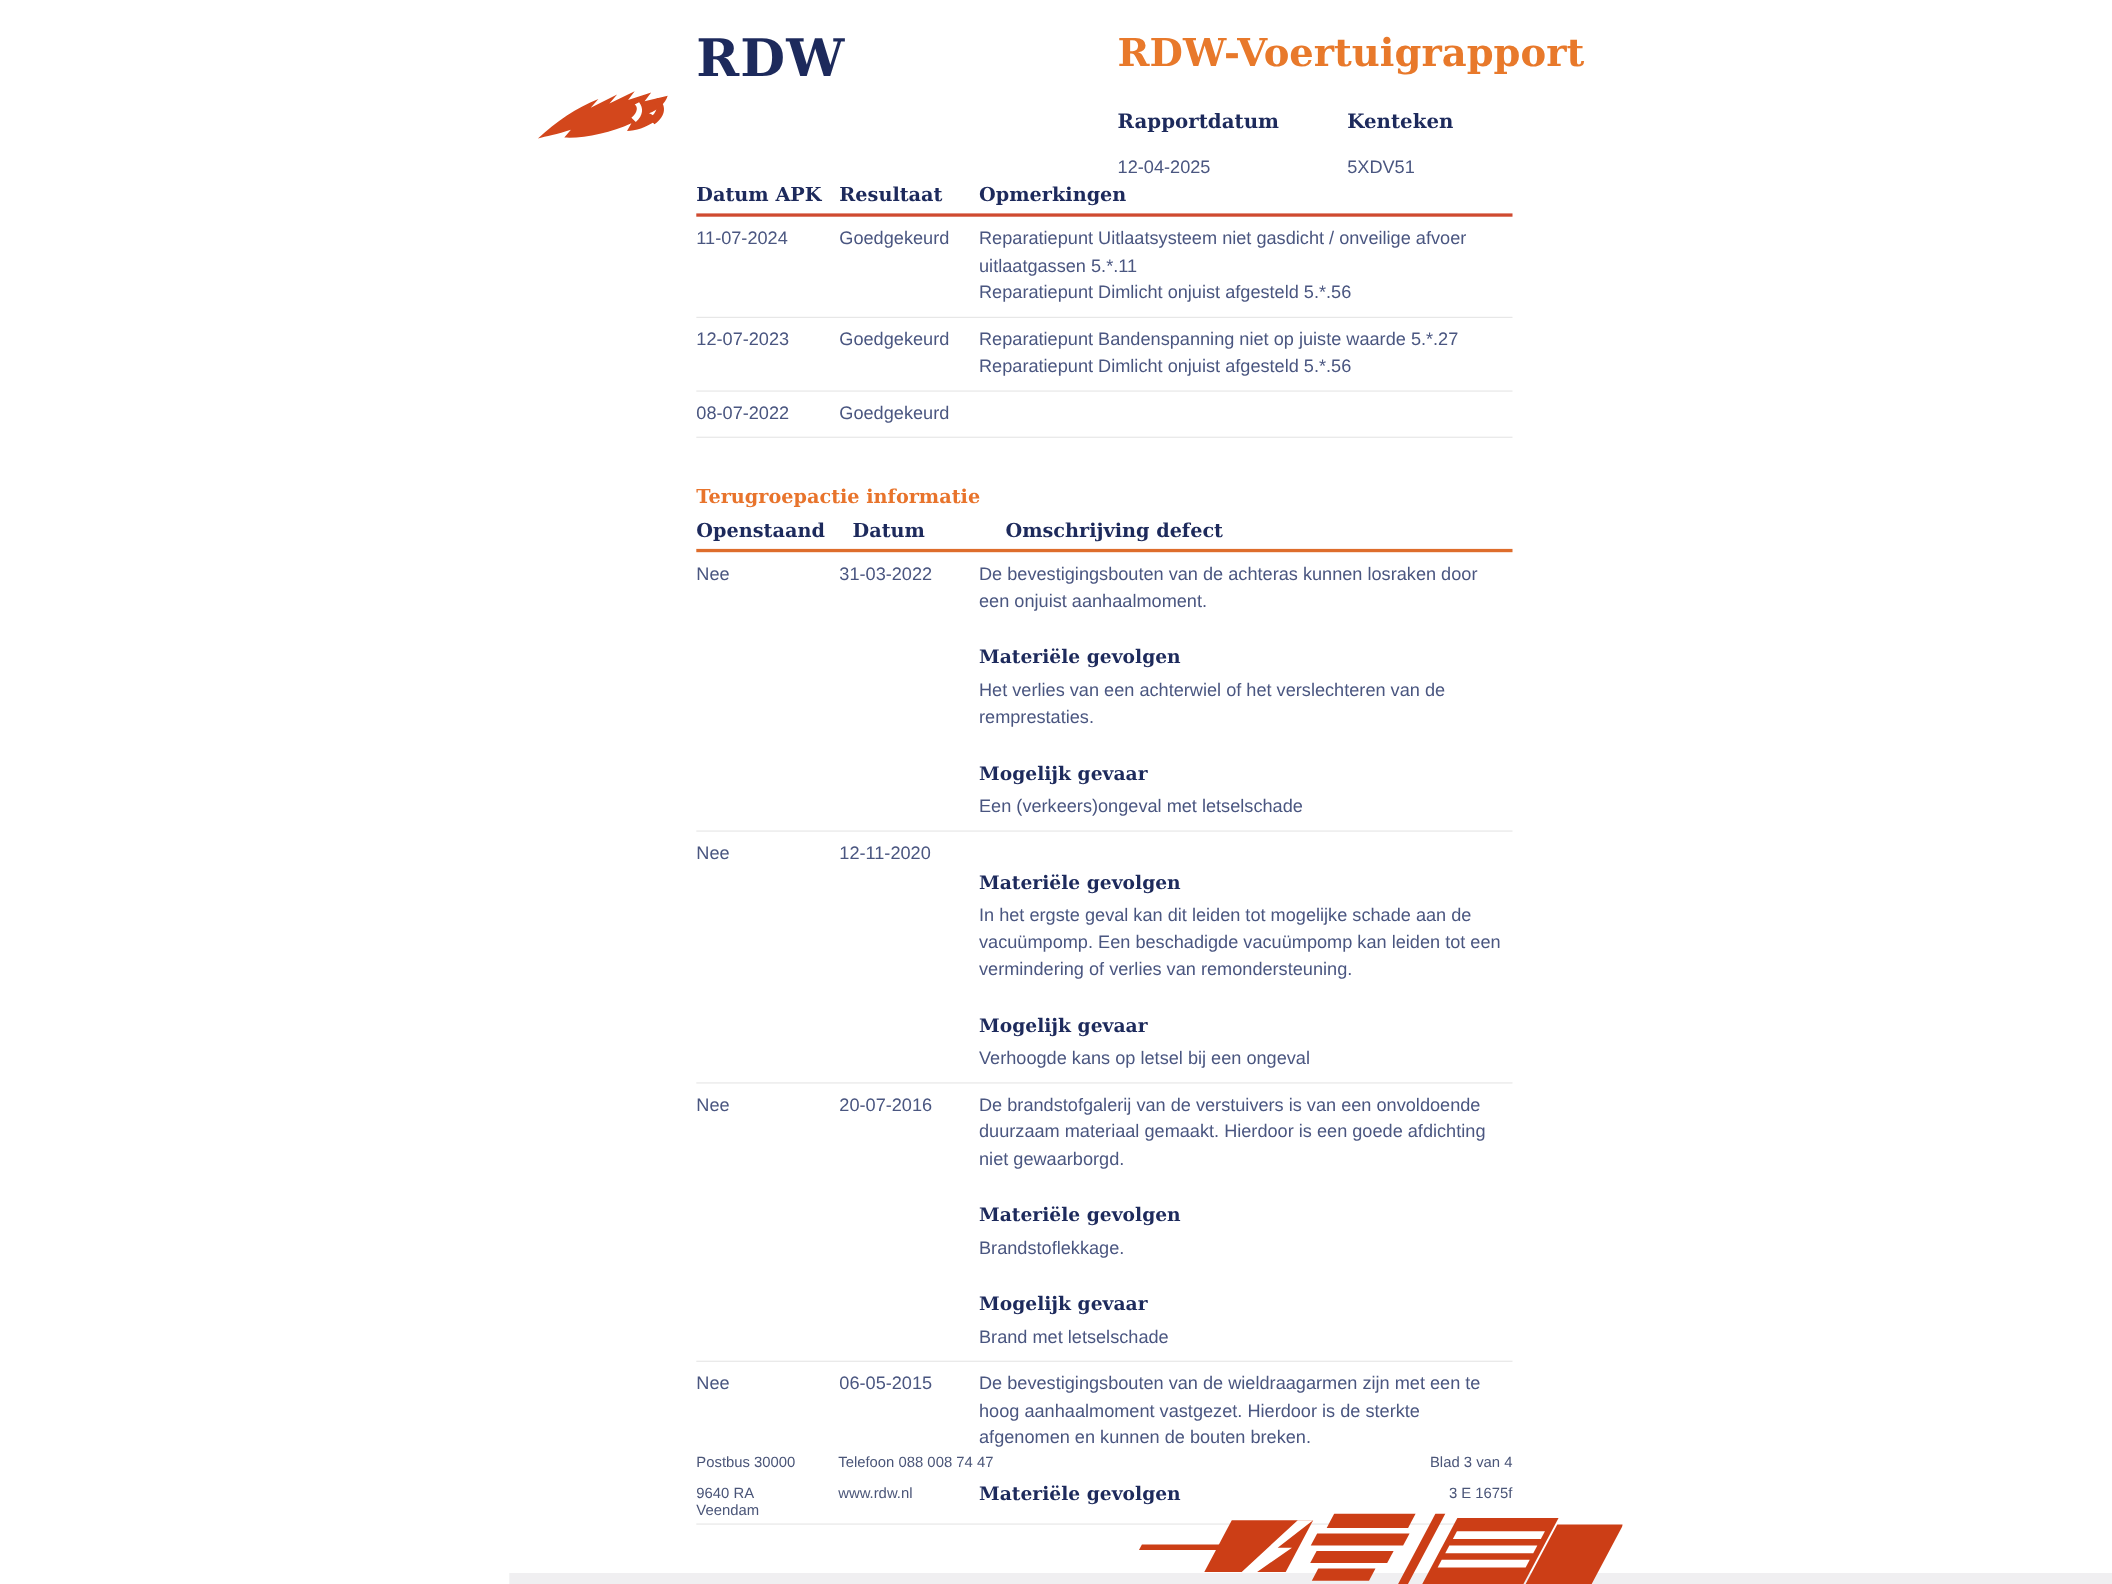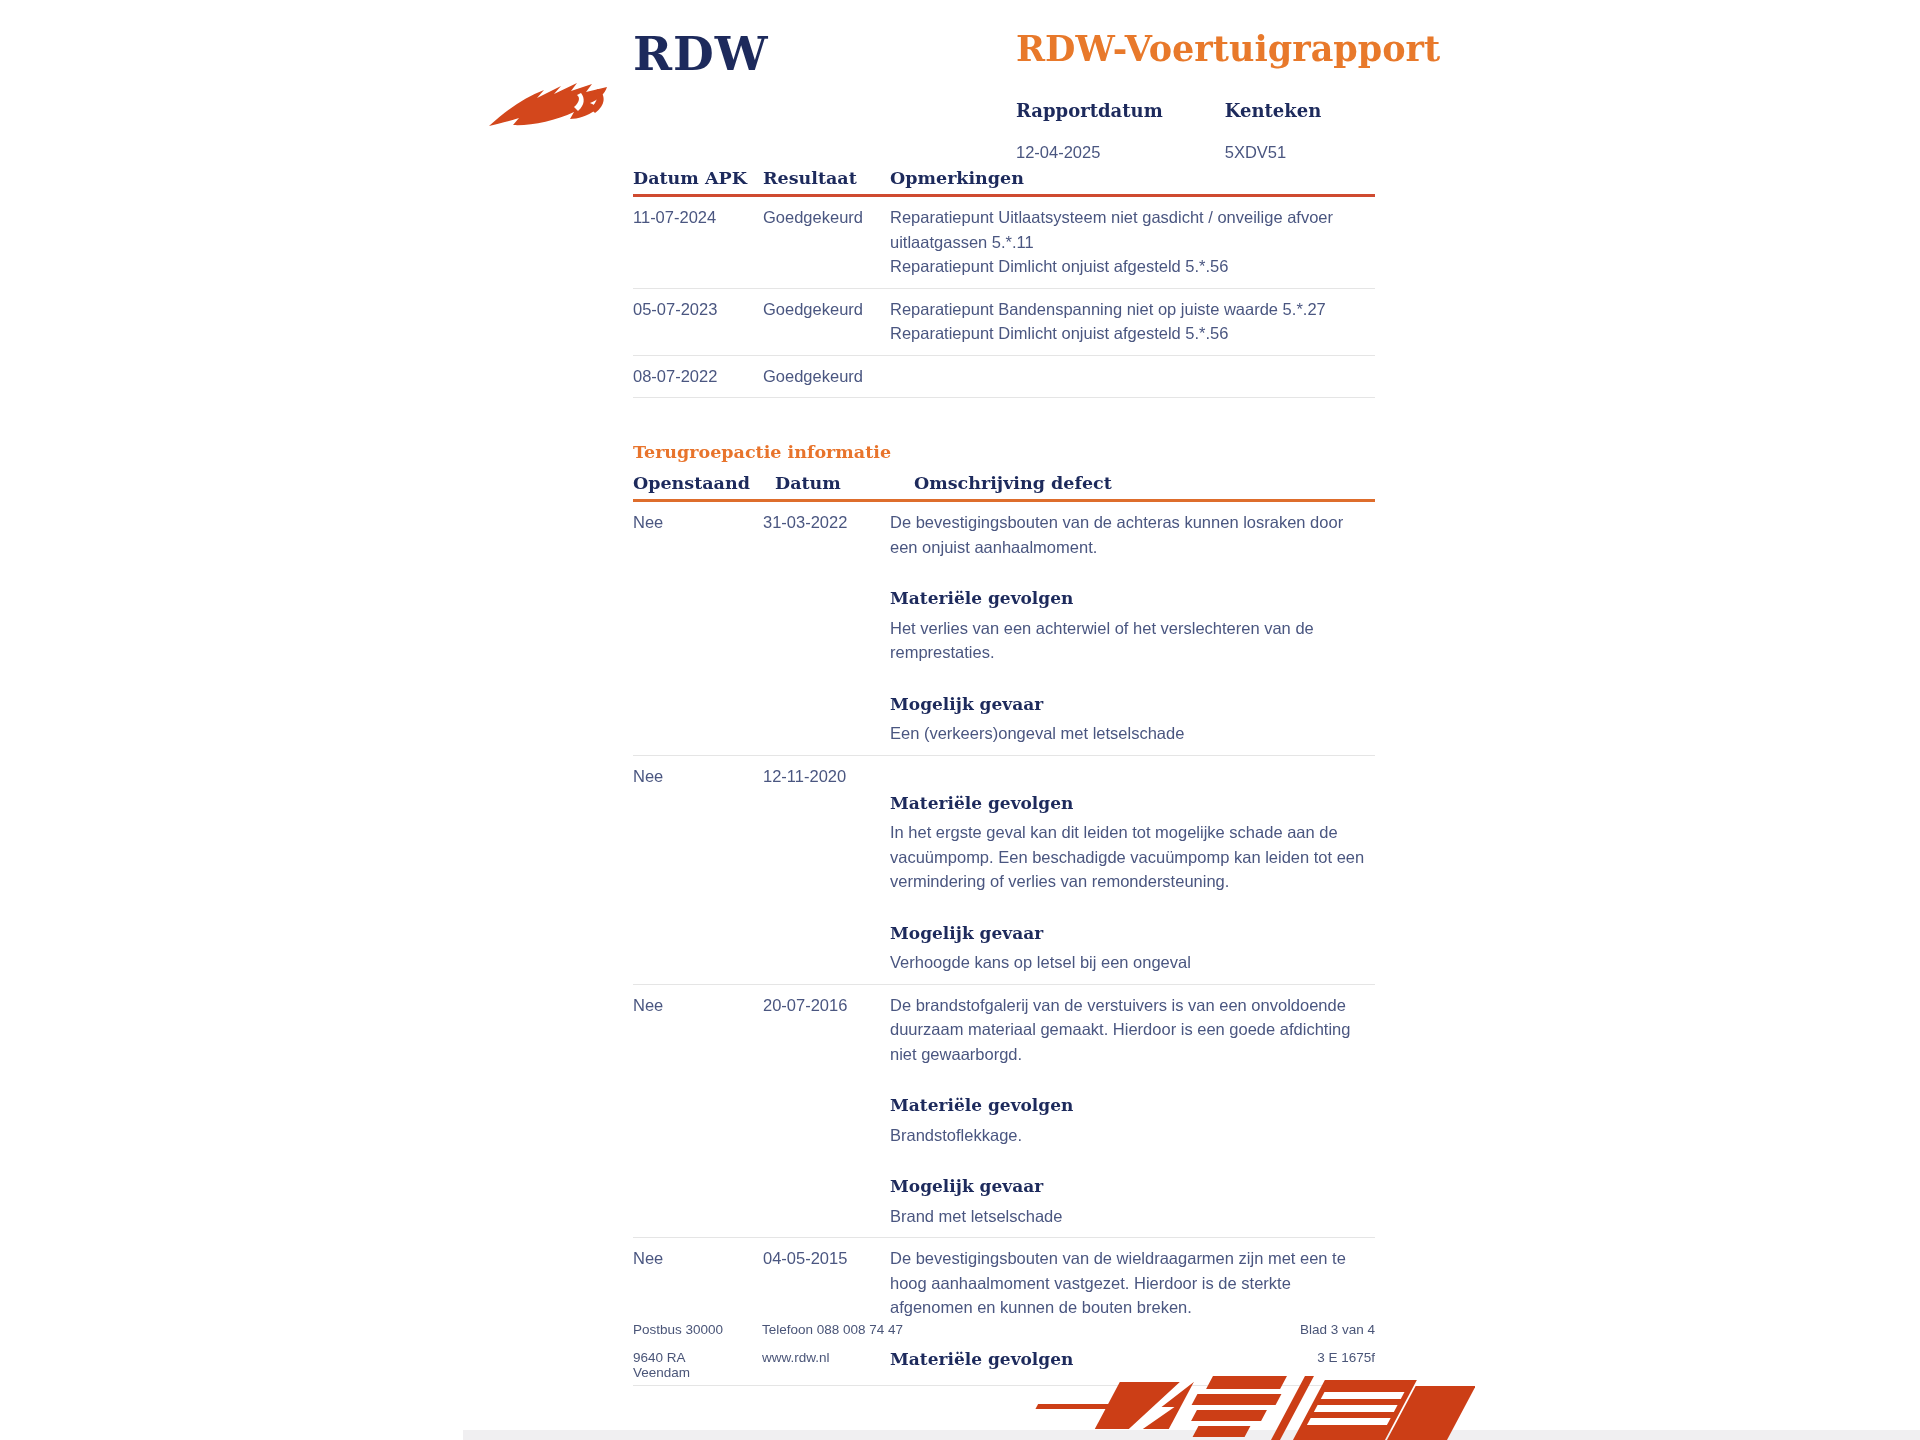--- a/index.html
+++ b/index.html
@@ -89,21 +89,21 @@
       <div>
           <div class="grid trow">
             <div class="c1">11-07-2024</div>
             <div class="c2">Goedgekeurd</div>
             <div class="c3">
               <div class="remark">Reparatiepunt Uitlaatsysteem niet gasdicht / onveilige afvoer uitlaatgassen 5.*.11</div>
               <div class="remark">Reparatiepunt Dimlicht onjuist afgesteld 5.*.56</div>
             </div>
           </div>
           <div class="grid trow">
-            <div class="c1">05-07-2023</div>
+            <div class="c1">12-07-2023</div>
             <div class="c2">Goedgekeurd</div>
             <div class="c3">
               <div class="remark">Reparatiepunt Bandenspanning niet op juiste waarde 5.*.27</div>
               <div class="remark">Reparatiepunt Dimlicht onjuist afgesteld 5.*.56</div>
             </div>
           </div>
           <div class="grid trow">
             <div class="c1">08-07-2022</div>
             <div class="c2">Goedgekeurd</div>
             <div class="c3"></div>
@@ -146,21 +146,21 @@
             <div class="c3">
               <div class="body">De brandstofgalerij van de verstuivers is van een onvoldoende duurzaam materiaal gemaakt. Hierdoor is een goede afdichting niet gewaarborgd.</div>
               <div class="sub-label">Materiële gevolgen</div>
               <div class="body">Brandstoflekkage.</div>
               <div class="sub-label">Mogelijk gevaar</div>
               <div class="body">Brand met letselschade</div>
             </div>
           </div>
           <div class="grid trow">
             <div class="c1">Nee</div>
-            <div class="c2">04-05-2015</div>
+            <div class="c2">06-05-2015</div>
             <div class="c3">
               <div class="body">De bevestigingsbouten van de wieldraagarmen zijn met een te hoog aanhaalmoment vastgezet. Hierdoor is de sterkte afgenomen en kunnen de bouten breken.</div>
               <div class="sub-label">Materiële gevolgen</div>
             </div>
           </div>
         </div>
     </div>
 
   </div>
 

